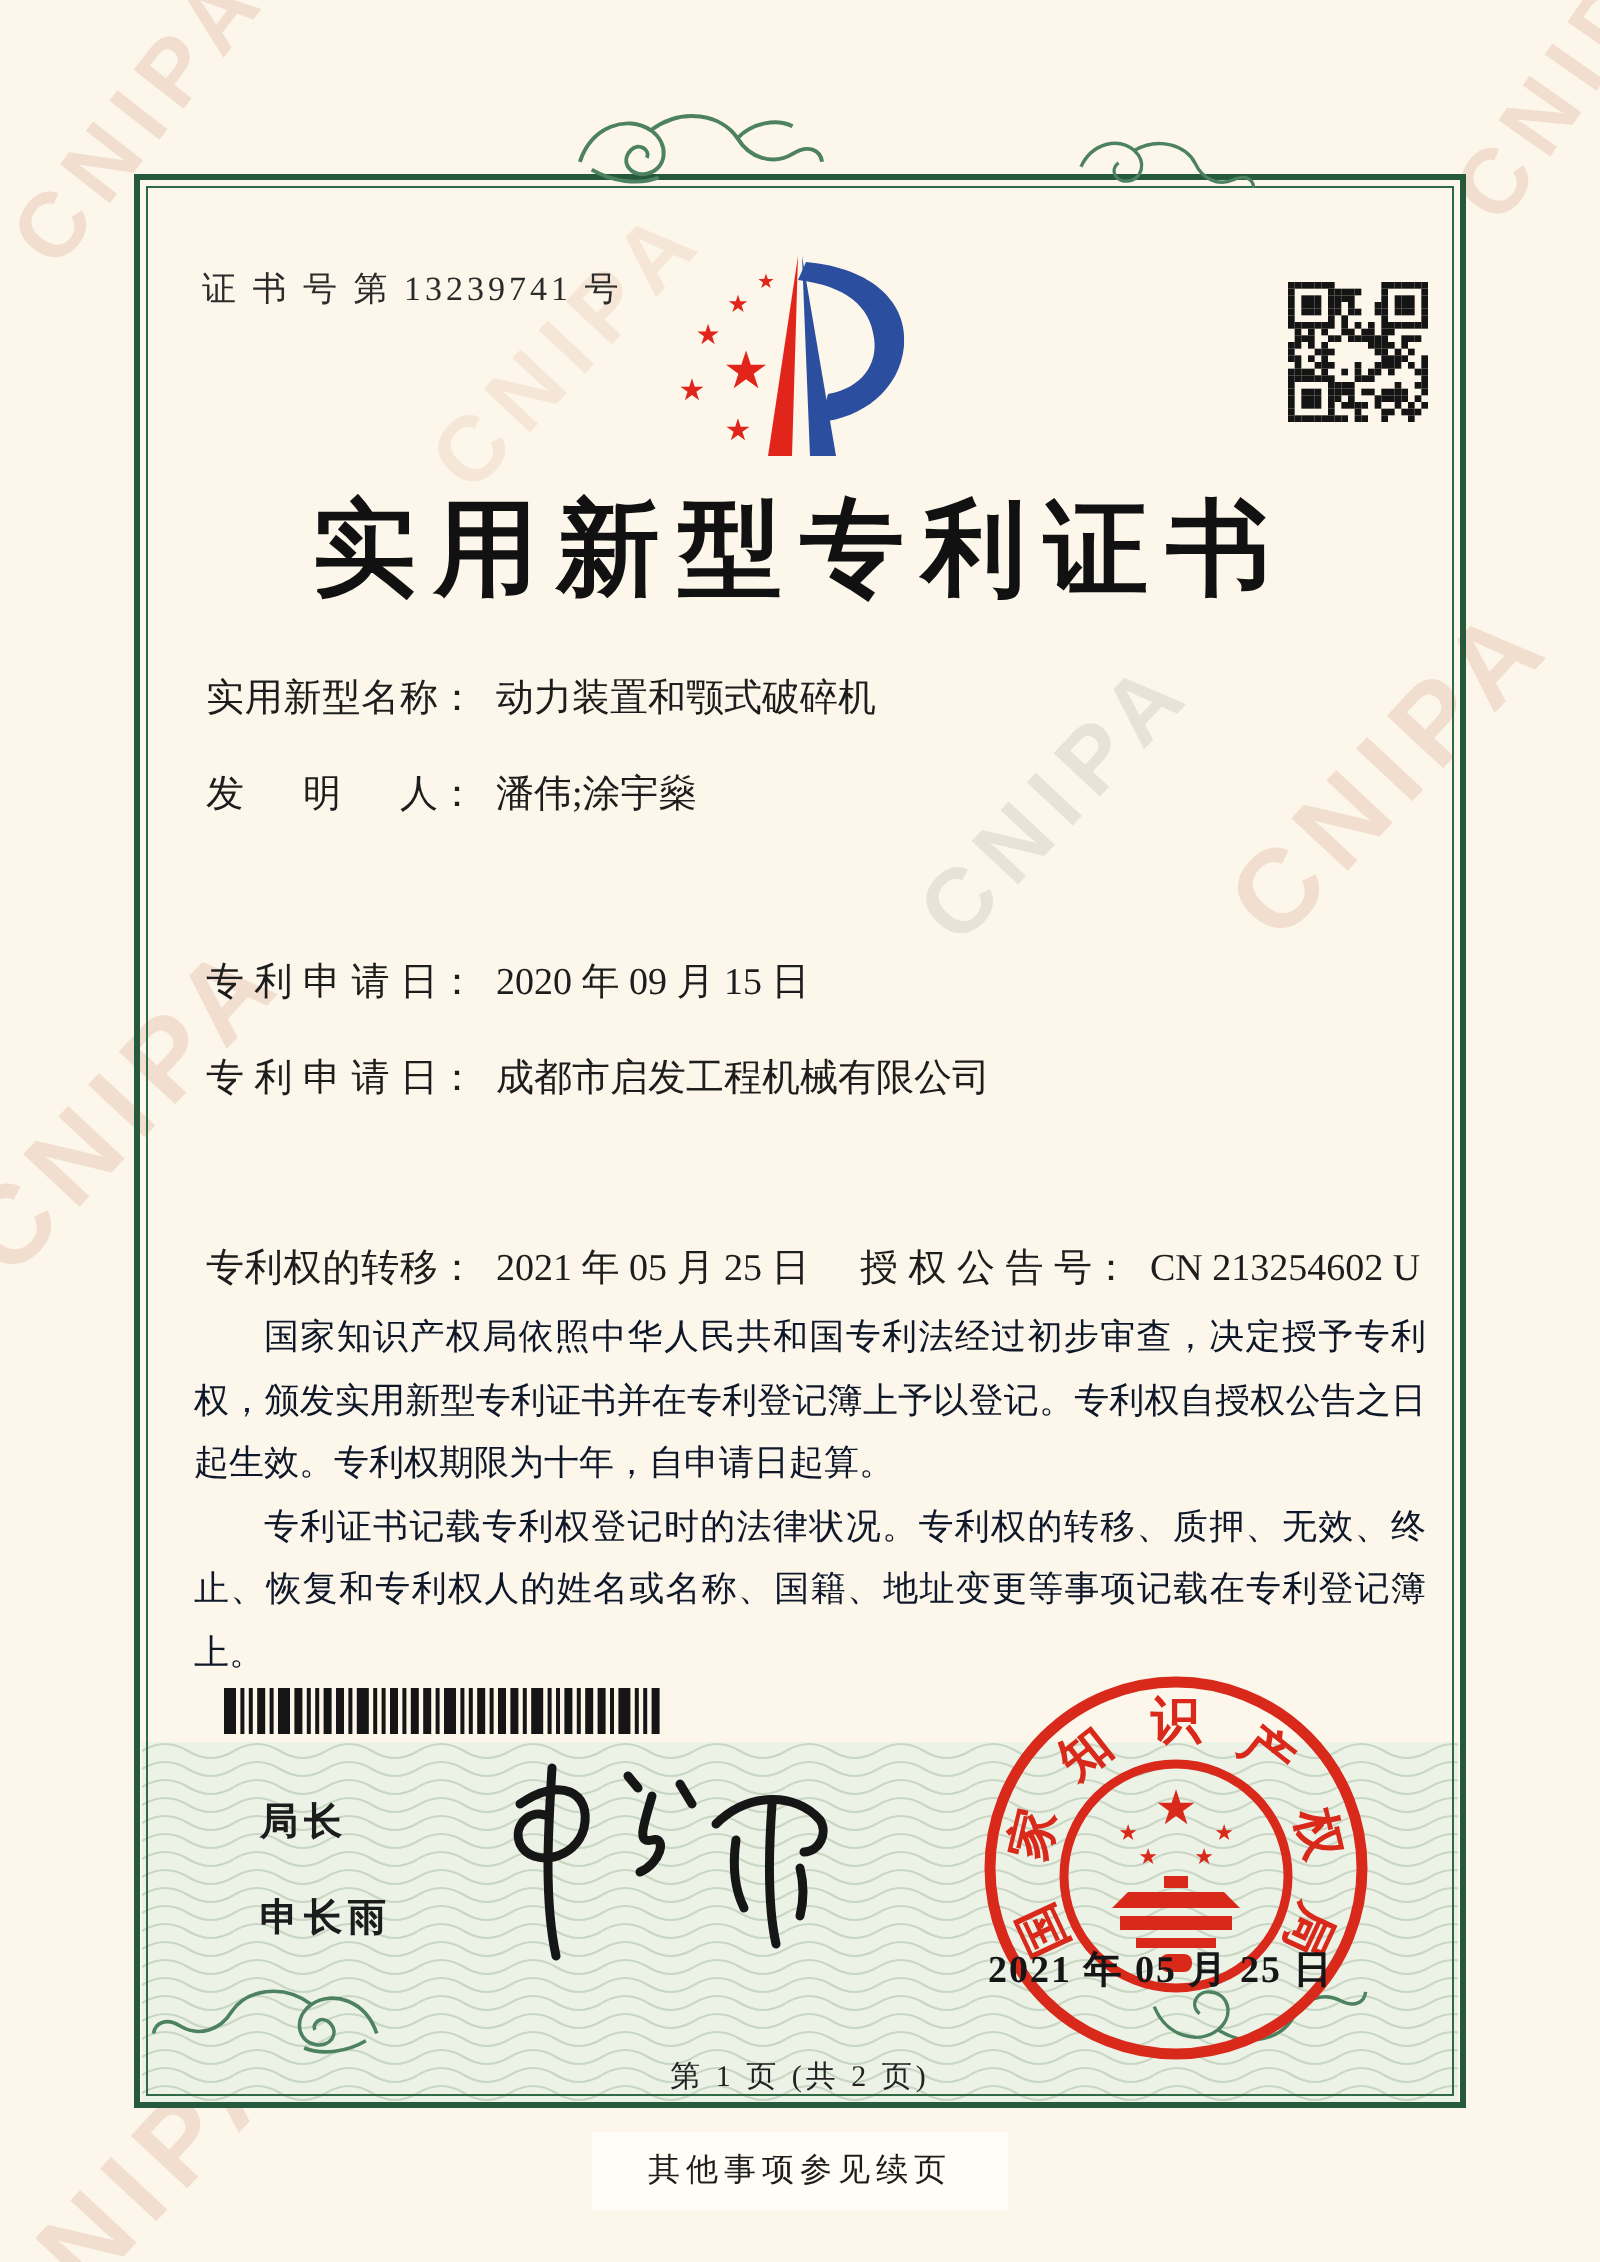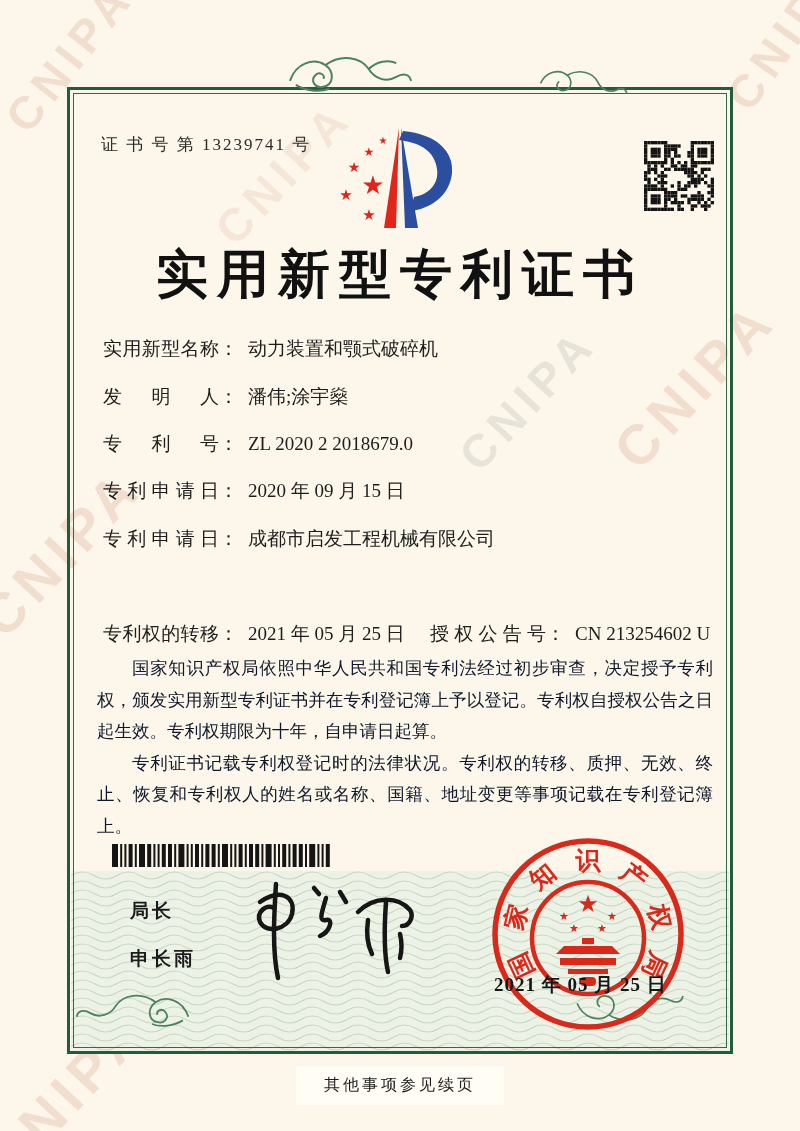--- a/index.html
+++ b/index.html
@@ -381,23 +381,20 @@
       </svg>
 
     <div class="title">实用新型专利证书</div>
 
     <div class="row" style="top:336px">
       <span class="lbl">实用新型名称</span><span>：</span><span class="val">动力装置和颚式破碎机</span>
     </div>
     <div class="row" style="top:384px">
       <span class="lbl">发明人</span><span>：</span><span class="val">潘伟;涂宇燊</span>
     </div>
-    <div class="row" style="top:431px">
-      <span class="lbl">专利号</span><span>：</span><span class="val">ZL 2020 2 2018679.0</span>
-    </div>
     <div class="row" style="top:478px">
       <span class="lbl">专利申请日</span><span>：</span><span class="val">2020 年 09 月 15 日</span>
     </div>
     <div class="row" style="top:526px">
       <span class="lbl">专利申请日</span><span>：</span><span class="val">成都市启发工程机械有限公司</span>
     </div>
     <div class="row row2col" style="top:621px">
       <span>
         <span class="lbl">专利权的转移</span><span>：</span><span class="val">2021 年 05 月 25 日</span>
       </span>
@@ -494,19 +491,20 @@
         <text x="122" y="104" font-size="11" text-anchor="middle">★</text>
         <rect x="102" y="110" width="12" height="6"></rect>
         <polygon points="76,126 140,126 132,118 84,118"></polygon>
         <rect x="80" y="130" width="56" height="7"></rect>
         <rect x="88" y="141" width="40" height="5"></rect>
         <rect x="100" y="149" width="16" height="9" rx="4"></rect>
       </g>
     </svg>
     <div class="seal-date">2021 年 05 月 25 日</div>
 
+    <div class="page-num">第 1 页 (共 2 页)</div>
 
     <div class="note-wrap">
       <span class="note">其他事项参见续页</span>
     </div>
 
   </div>
 </div>
 
 </body></html>

